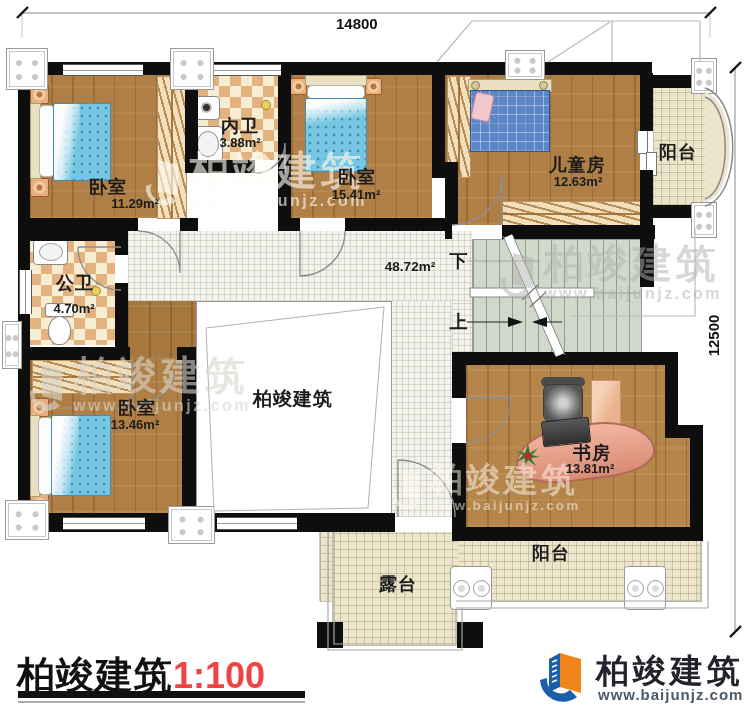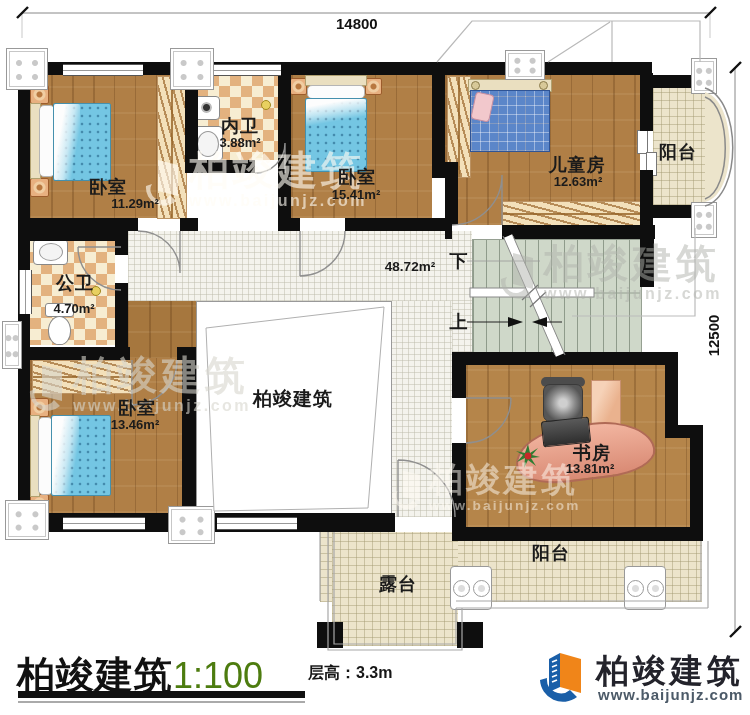--- a/index.html
+++ b/index.html
@@ -70,21 +70,21 @@
     background:radial-gradient(circle,#ddd 3px,#fff 4px);}
   .lbl{position:absolute;transform:translate(-50%,-50%);font-weight:bold;color:#1b1b1b;
     white-space:nowrap;text-align:center;line-height:1;}
   .rm{font-size:18px;letter-spacing:1px;}
   .ar{font-size:13px;}
   .wm{position:absolute;display:flex;align-items:center;gap:6px;pointer-events:none;white-space:nowrap;}
   .wm-name{font-size:40px;font-weight:bold;letter-spacing:4px;line-height:1;}
   .wm-url{font-size:16px;font-weight:bold;letter-spacing:2.5px;margin-top:3px;line-height:1;}
   .dimtxt{position:absolute;font-size:15px;font-weight:bold;color:#111;}
   .t-name{font-size:38px;font-weight:600;color:#111;letter-spacing:1px;}
-  .t-scale{font-size:36px;font-weight:400;color:#4d7c0f;}
+  .t-scale{font-size:36px;font-weight:700;color:#ef4444;}
   .info-line{font-size:16px;font-weight:bold;color:#161616;}
   .brand-name{position:absolute;font-size:33px;font-weight:bold;color:#23232b;letter-spacing:4px;}
   .brand-url{position:absolute;font-size:15px;font-weight:bold;color:#4c5a68;letter-spacing:1px;}
   svg.ov{position:absolute;left:0;top:0;pointer-events:none;}
 </style>
 </head>
 <body>
 
 <div id="plan">
 
@@ -357,21 +357,20 @@
   <div class="dimtxt" style="left:336px;top:15px;">14800</div>
   <div class="dimtxt" style="left:691px;top:327px;transform:rotate(-90deg);transform-origin:center;width:44px;text-align:center;">12500</div>
 
   <div class="abs" style="left:17px;top:650px;">
     <span class="t-name">柏竣建筑</span><span class="t-scale">1:100</span>
   </div>
   <div class="abs" style="left:18px;top:691px;width:287px;height:7px;background:#111;"></div>
   <div class="abs" style="left:18px;top:701px;width:287px;height:2px;background:#aaa;"></div>
 
   <div class="abs" style="left:308px;top:656px;">
-    <div class="info-line" style="margin-top:7px;">层高：3.3m</div>
   </div>
 
   <svg class="abs" style="left:536px;top:646px;" width="52" height="56" viewBox="0 0 52 56">
     <path d="M4,34 A23,23 0 0 0 41,51 L34,44 A14,14 0 0 1 11,32 Z" fill="#1a5fa8"></path>
     <path d="M24,7 L45,13 V47 L24,41 Z" fill="#f08519"></path>
     <path d="M13,13 L24,7 V41 L13,46 Z" fill="#1a5fa8"></path>
     <g stroke="#fff" stroke-width="1.6">
       <line x1="16" y1="16" x2="21" y2="14"></line>
         <line x1="16" y1="21" x2="21" y2="19"></line>
       <line x1="16" y1="26" x2="21" y2="24"></line>

